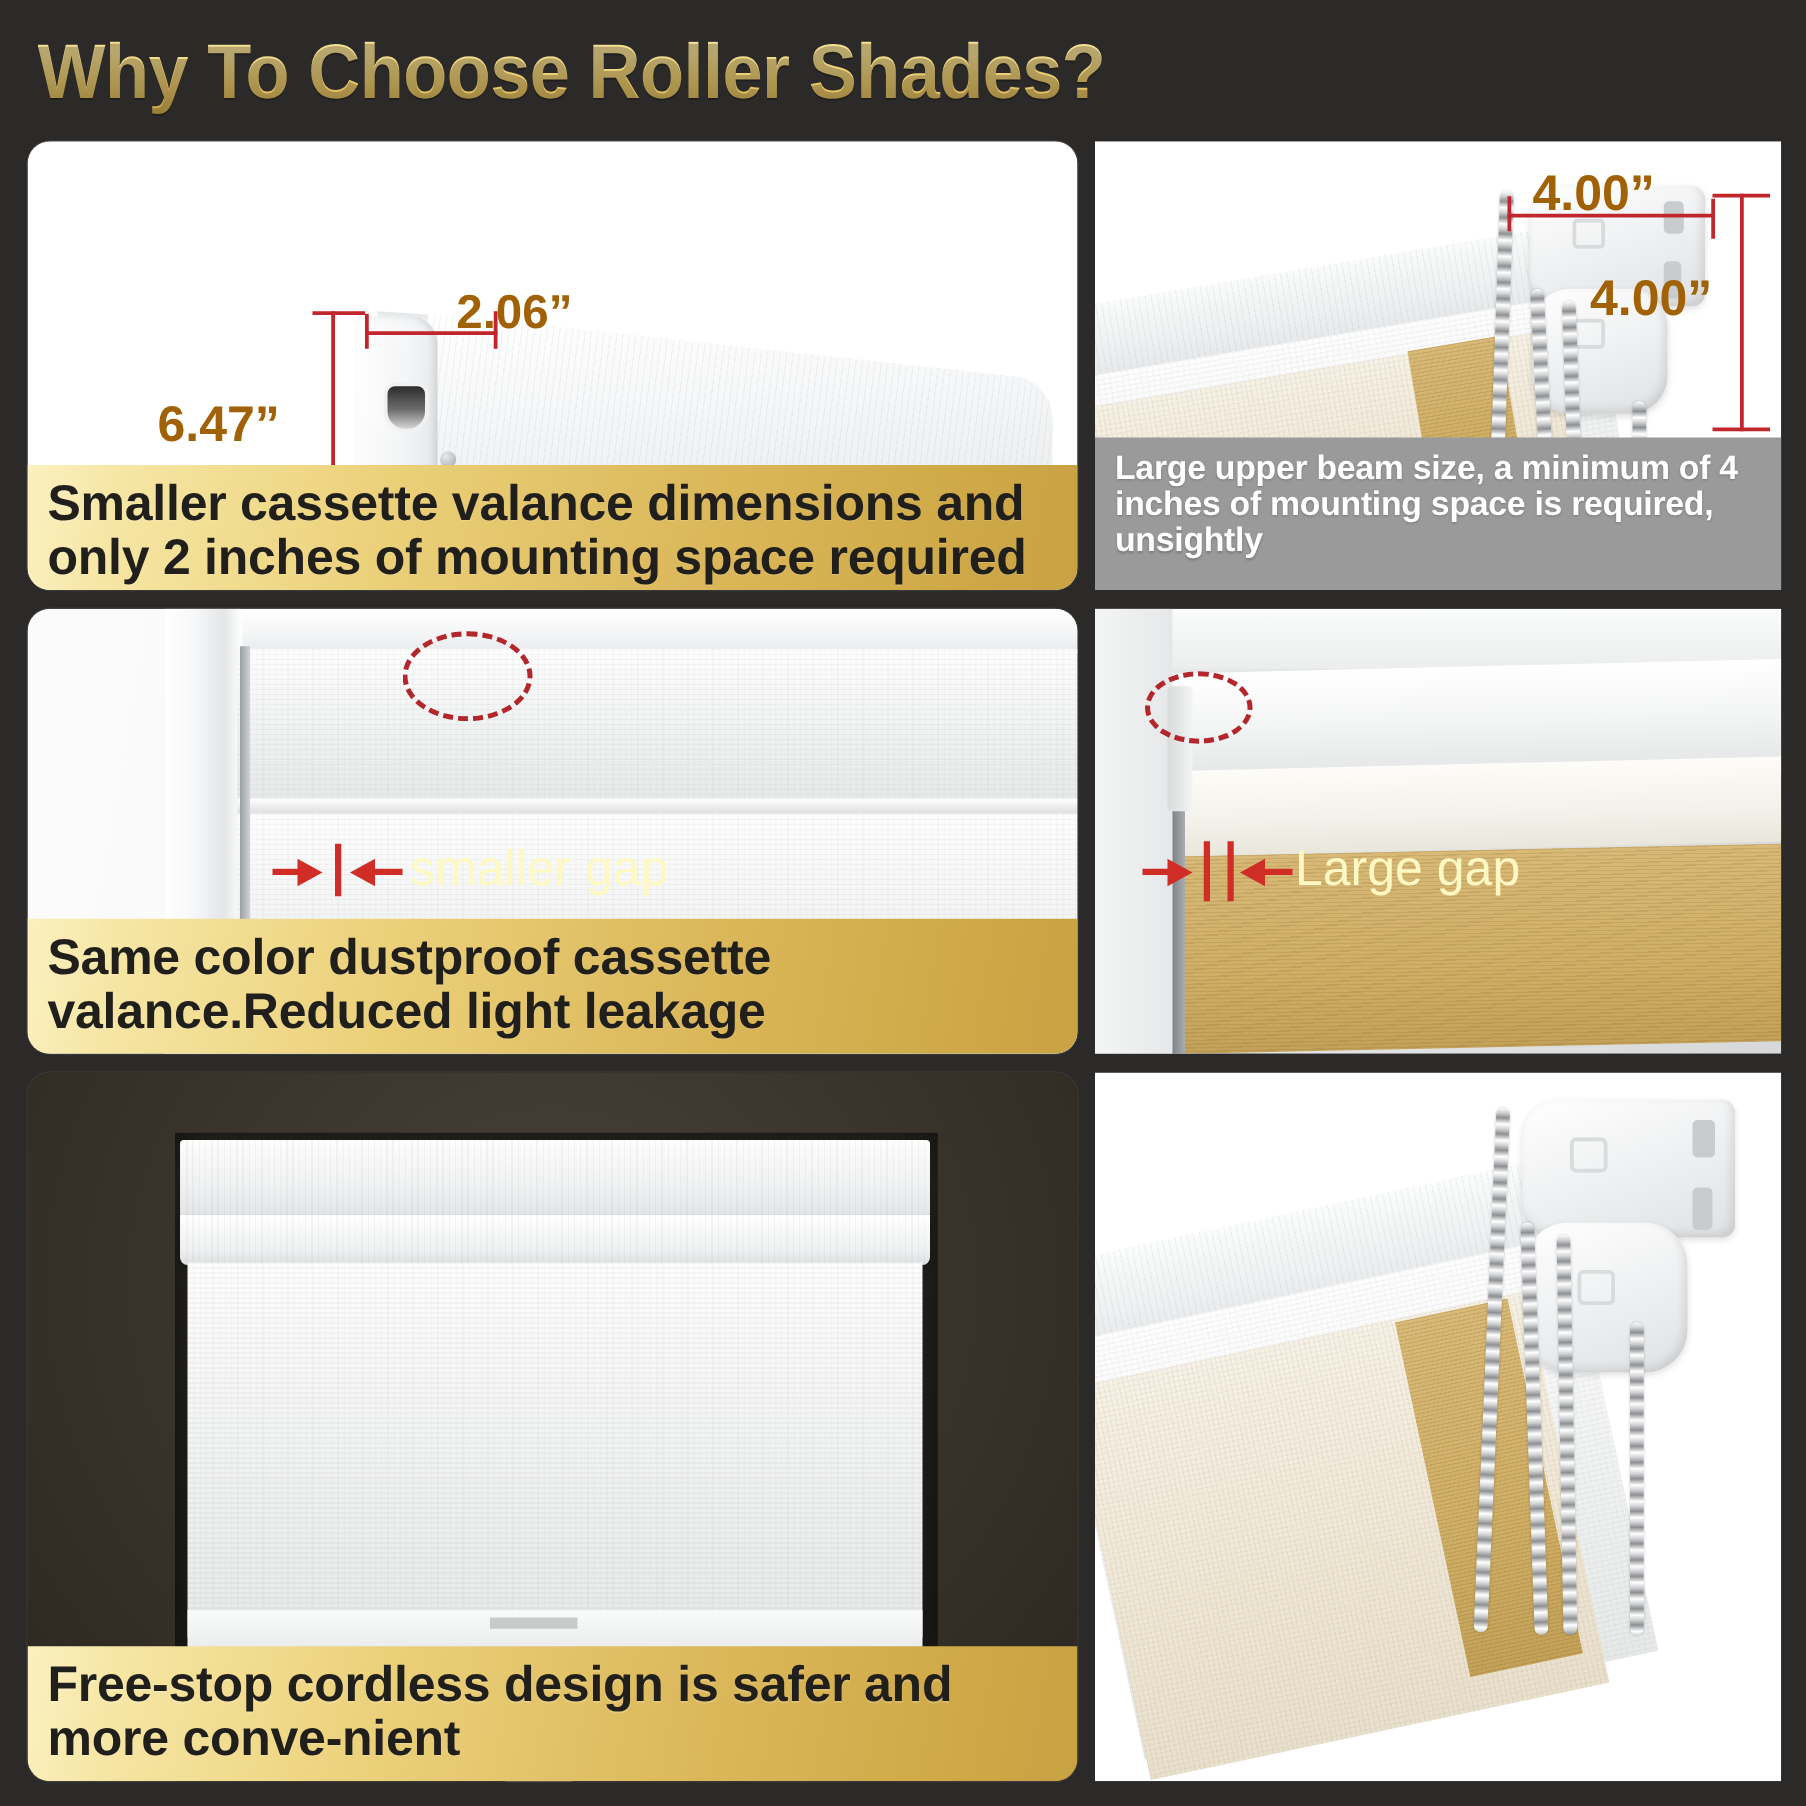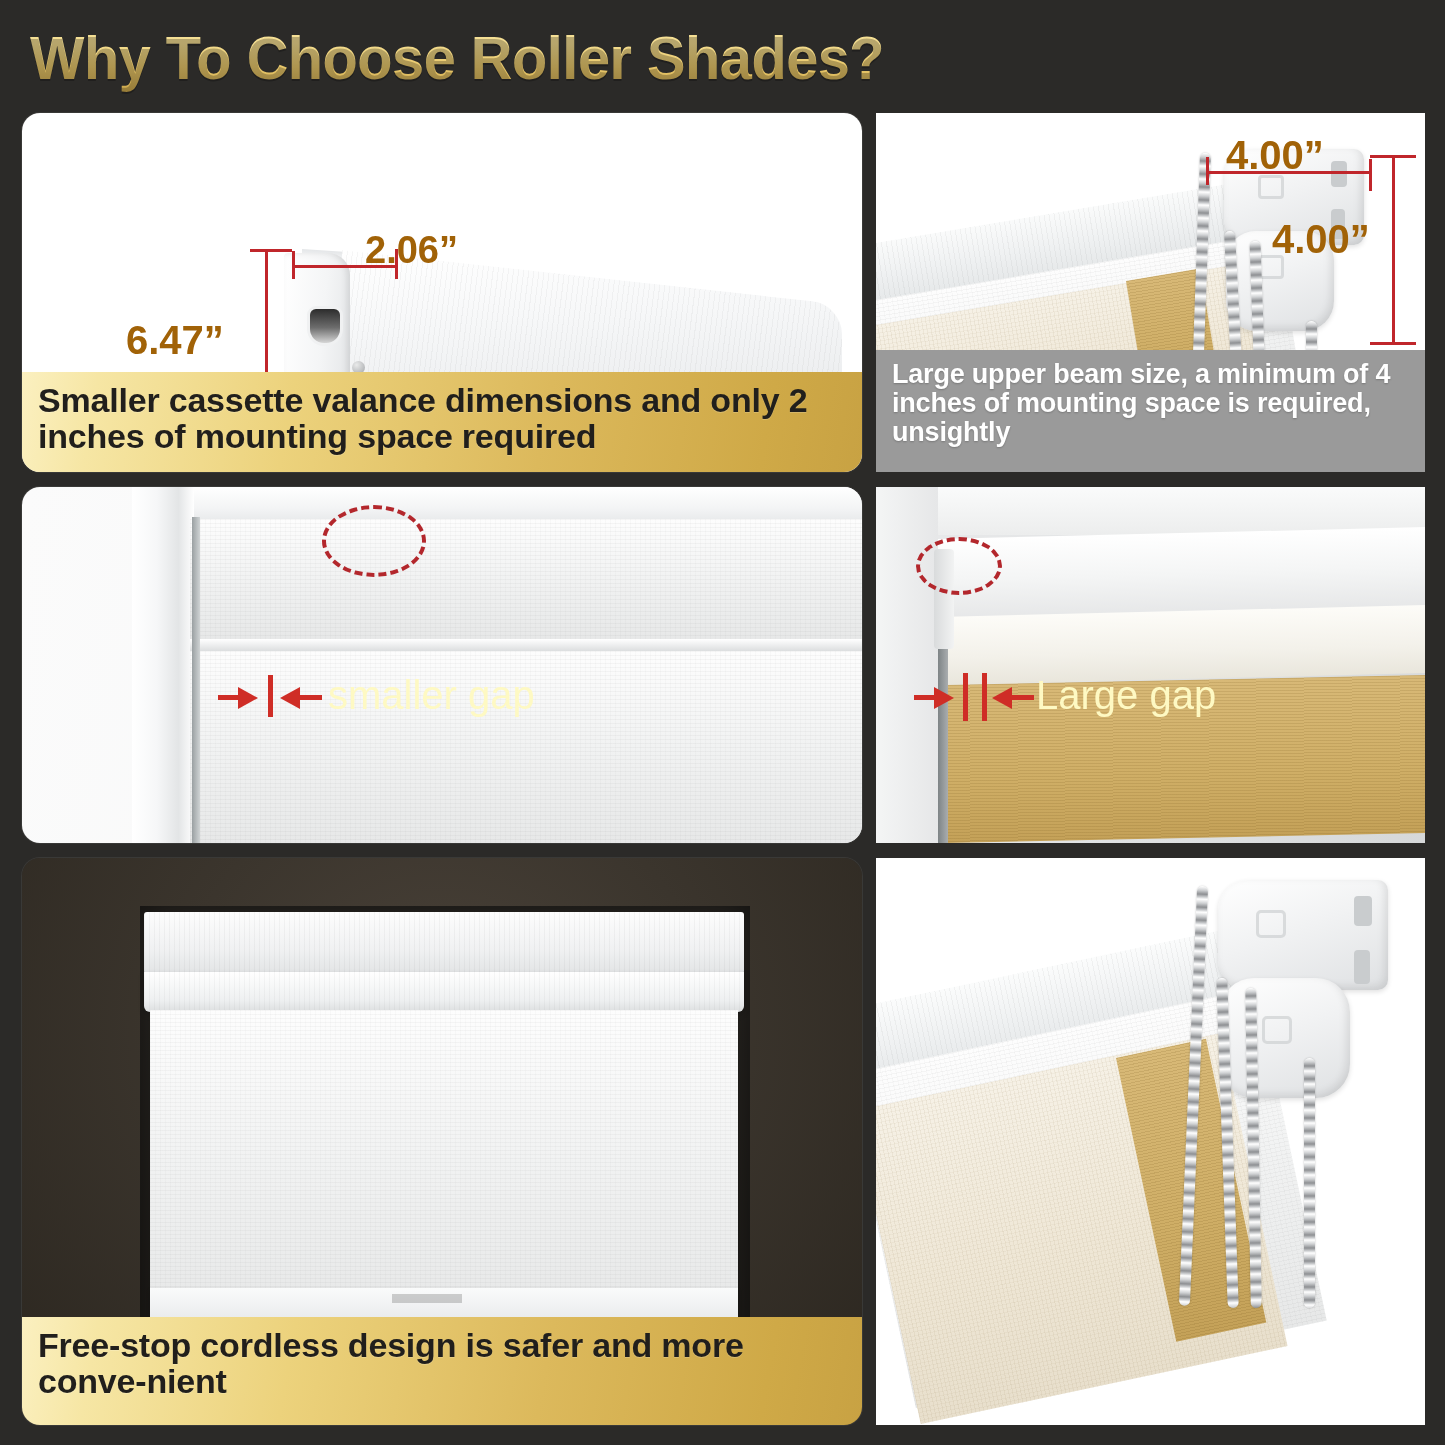--- a/index.html
+++ b/index.html
@@ -56,21 +56,21 @@
     left: 0; right: 0; bottom: 0;
     padding: 10px 14px 12px 16px;
     font-weight: bold;
     line-height: 1.07;
     letter-spacing: -0.2px;
   }
   .caption-gold {
     background: linear-gradient(100deg,
         #fbf0c0 0%, #f6e6a4 9%, #ecd27c 32%, #dcb95c 62%, #cfa947 88%, #c8a243 100%);
     color: #211f1c;
-    font-size: 34px;
+    font-size: 40px;
     text-shadow: 0 1px 0 rgba(255,255,255,0.18);
   }
   .caption-gray {
     background: #9a9a9a;
     color: #ffffff;
     font-size: 27px;
     text-shadow: 0 1px 2px rgba(0,0,0,0.22);
   }
   .cap-h1 { height: 100px; }
   .cap-h2 { height: 122px; }
@@ -486,20 +486,21 @@
       <div class="dashed-ellipse" style="left:300px; top:18px; width:104px; height:72px;"></div>
 
       <div class="arrow-stem" style="left:196px; top:208px; width:22px;"></div>
       <div class="arrow-right" style="left:216px; top:200px;"></div>
       <div class="gap-bar" style="left:246px; top:188px; height:42px;"></div>
       <div class="arrow-left" style="left:258px; top:200px;"></div>
       <div class="arrow-stem" style="left:278px; top:208px; width:22px;"></div>
       <div class="gap-label" style="left:306px; top:186px; font-size:40px;">smaller gap</div>
     </div>
 
+    <div class="caption caption-gold cap-h3">Same color dustproof cassette valance.Reduced light leakage</div>
   </div>
 
   <div class="panel panel-right row2">
     <div class="scene">
       <div class="p4-bg"></div>
       <div class="p4-ceil"></div>
       <div class="p4-wall"></div>
       <div class="p4-beam"></div>
       <div class="p4-beam2"></div>
       <div class="p4-tan fabric-tan"></div>

